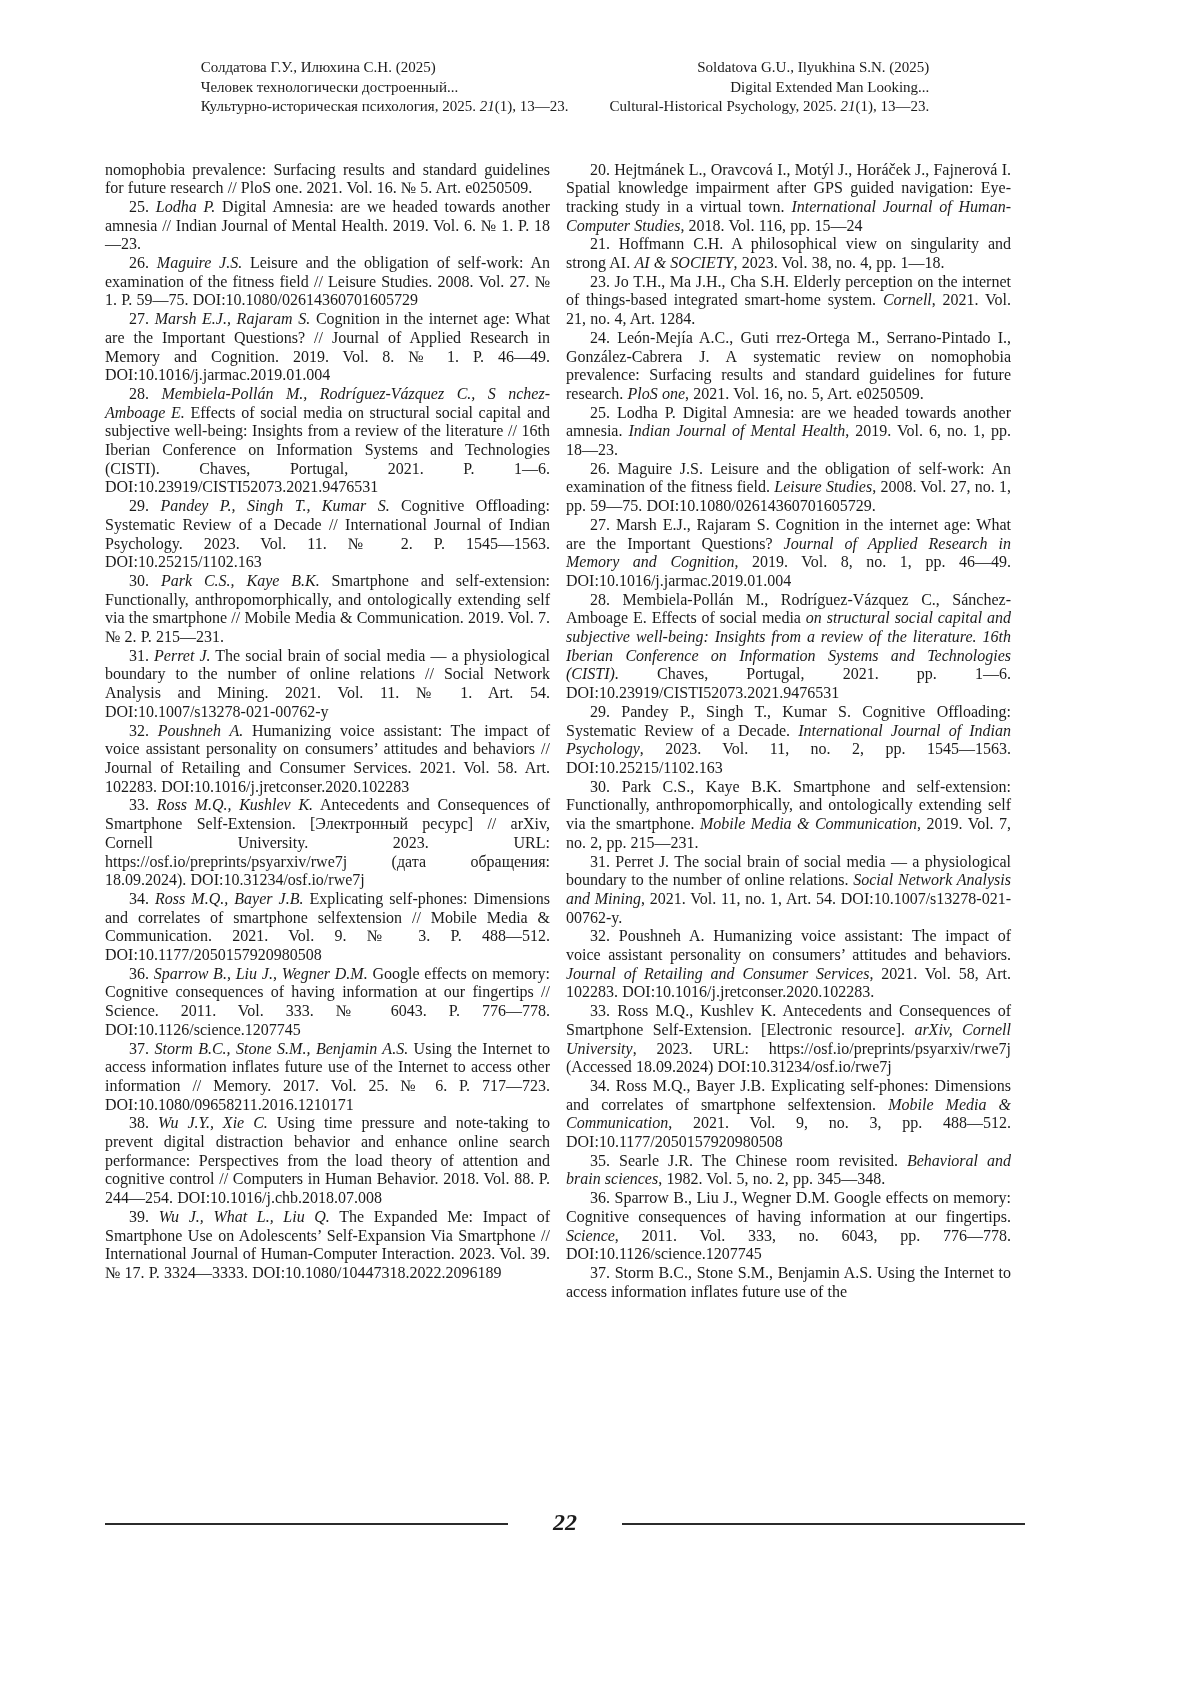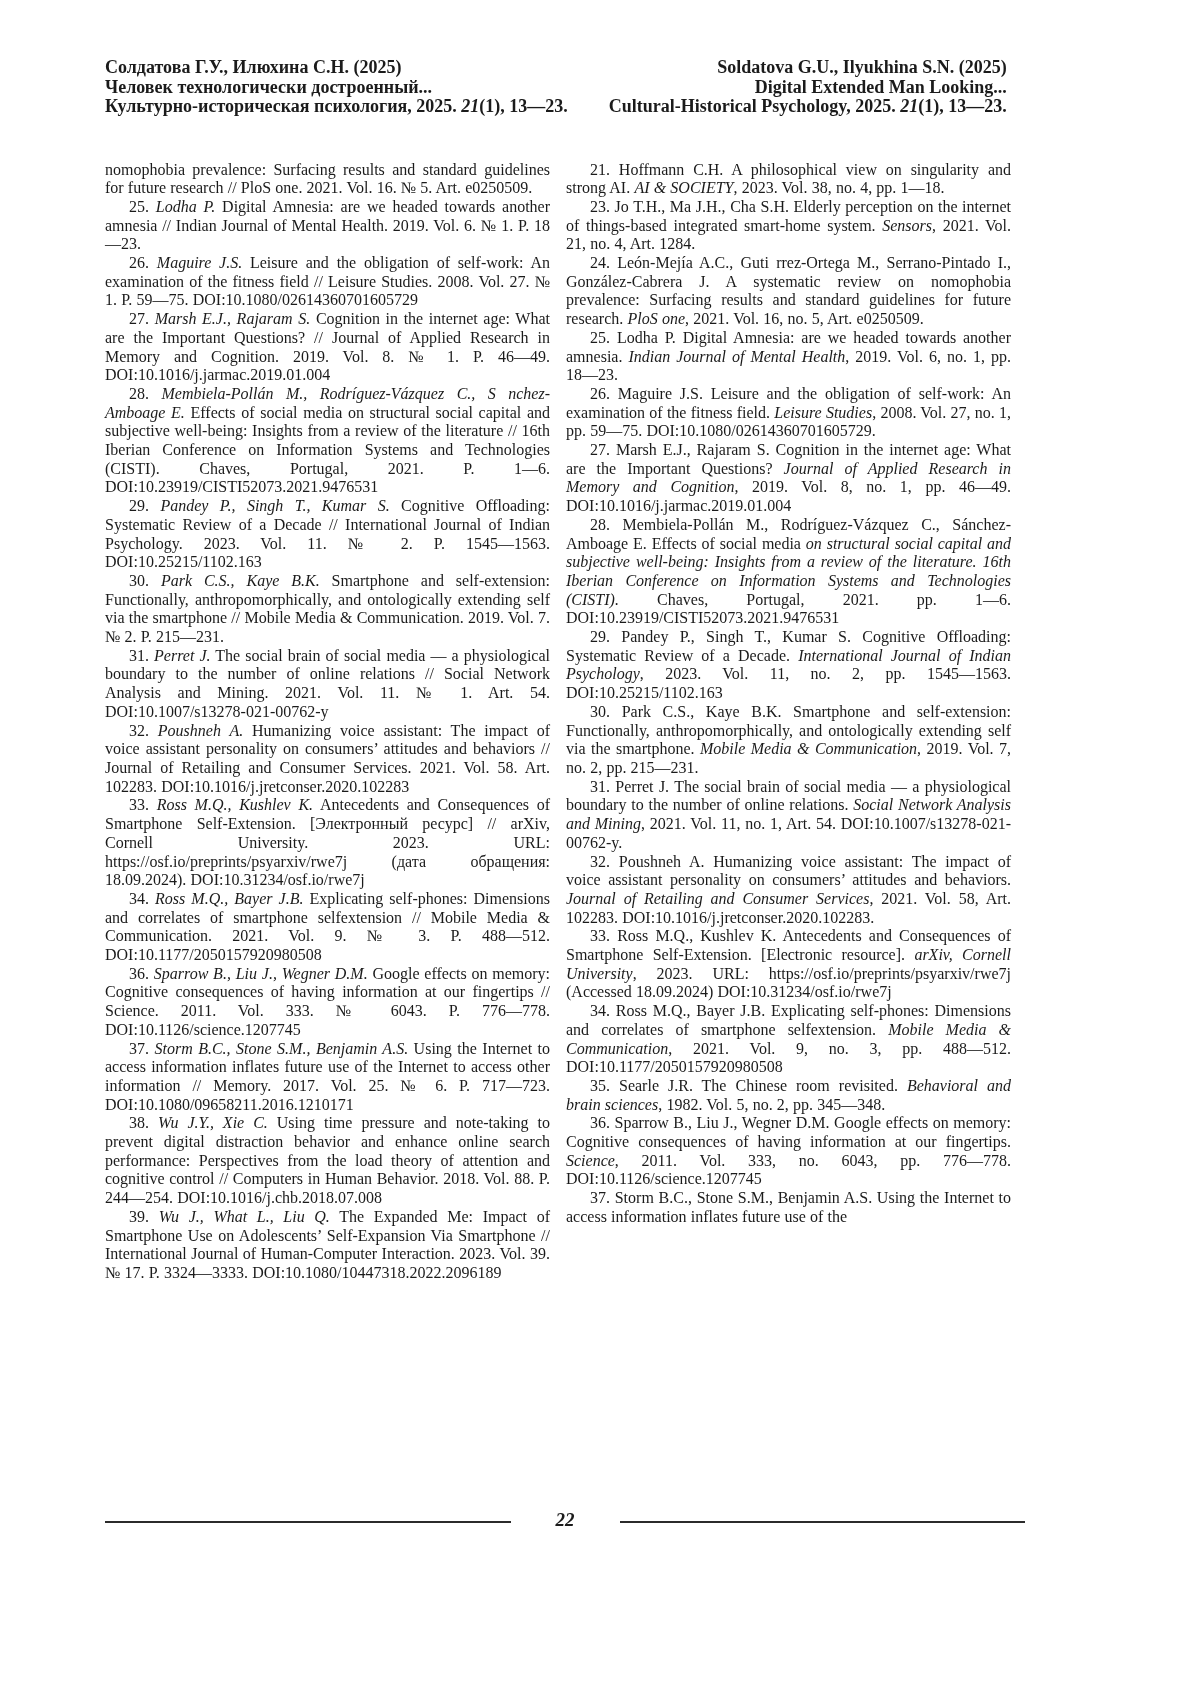--- a/index.html
+++ b/index.html
@@ -15,24 +15,23 @@
   .page {
     position: absolute;
     top: 0; left: 0;
     width: 1200px;
     height: 1697px;
     box-sizing: border-box;
     padding: 58px 175px 0 105px;
   }
   .page-header {
     display: flex;
-    justify-content: flex-start;
-    font-size: 18px;
+    justify-content: center;
+    font-size: 15px;
     line-height: 19.5px;
-    font-weight: bold;
   }
   .header-block { white-space: nowrap; }
   .header-right { text-align: right; margin-left: 41px; }
   .columns {
     display: flex;
     gap: 16px;
     margin-top: 44px;
   }
   .col {
     width: 445px;
@@ -54,21 +53,21 @@
     display: flex;
     align-items: center;
   }
   .footer-rule {
     flex: 1;
     height: 0;
     border-top: 2px solid #2b2b2b;
   }
   .page-number {
     margin: 0 45px;
-    font-size: 19px;
+    font-size: 24px;
     font-weight: bold;
     font-style: italic;
     line-height: 1;
     transform: translateY(-2px);
   }
 </style>
 </head>
 <body>
 
 <div class="page">
@@ -98,22 +97,23 @@
         <p class="ref">31. <i>Perret J.</i> The social brain of social media — a physiological boundary to the number of online relations // Social Network Analysis and Mining. 2021. Vol. 11. № 1. Art. 54. DOI:10.1007/s13278-021-00762-y</p>
         <p class="ref">32. <i>Poushneh A.</i> Humanizing voice assistant: The impact of voice assistant personality on consumers’ attitudes and behaviors // Journal of Retailing and Consumer Services. 2021. Vol. 58. Art. 102283. DOI:10.1016/j.jretconser.2020.102283</p>
         <p class="ref">33. <i>Ross M.Q., Kushlev K.</i> Antecedents and Consequences of Smartphone Self-Extension. [Электронный ресурс] // arXiv, Cornell University. 2023. URL: https://osf.io/preprints/psyarxiv/rwe7j (дата обращения: 18.09.2024). DOI:10.31234/osf.io/rwe7j</p>
         <p class="ref">34. <i>Ross M.Q., Bayer J.B.</i> Explicating self-phones: Dimensions and correlates of smartphone selfextension // Mobile Media &amp; Communication. 2021. Vol. 9. № 3. P. 488—512. DOI:10.1177/2050157920980508</p>
         <p class="ref">36. <i>Sparrow B., Liu J., Wegner D.M.</i> Google effects on memory: Cognitive consequences of having information at our fingertips // Science. 2011. Vol. 333. № 6043. P. 776—778. DOI:10.1126/science.1207745</p>
         <p class="ref">37. <i>Storm B.C., Stone S.M., Benjamin A.S.</i> Using the Internet to access information inflates future use of the Internet to access other information // Memory. 2017. Vol. 25. № 6. P. 717—723. DOI:10.1080/09658211.2016.1210171</p>
         <p class="ref">38. <i>Wu J.Y., Xie C.</i> Using time pressure and note-taking to prevent digital distraction behavior and enhance online search performance: Perspectives from the load theory of attention and cognitive control // Computers in Human Behavior. 2018. Vol. 88. P. 244—254. DOI:10.1016/j.chb.2018.07.008</p>
         <p class="ref">39. <i>Wu J., What L., Liu Q.</i> The Expanded Me: Impact of Smartphone Use on Adolescents’ Self-Expansion Via Smartphone // International Journal of Human-Computer Interaction. 2023. Vol. 39. № 17. P. 3324—3333. DOI:10.1080/10447318.2022.2096189</p>
       </div>
     <div class="col">
+        <p class="ref">20. Hejtmánek L., Oravcová I., Motýl J., Horáček J., Fajnerová I. Spatial knowledge impairment after GPS guided navigation: Eye-tracking study in a virtual town. <i>International Journal of Human-Computer Studies</i>, 2018. Vol. 116, pp. 15—24</p>
         <p class="ref">21. Hoffmann C.H. A philosophical view on singularity and strong AI. <i>AI &amp; SOCIETY</i>, 2023. Vol. 38, no. 4, pp. 1—18.</p>
-        <p class="ref">23. Jo T.H., Ma J.H., Cha S.H. Elderly perception on the internet of things-based integrated smart-home system. <i>Sensors</i>, 2021. Vol. 21, no. 4, Art. 1284.</p>
+        <p class="ref">23. Jo T.H., Ma J.H., Cha S.H. Elderly perception on the internet of things-based integrated smart-home system. <i>Cornell</i>, 2021. Vol. 21, no. 4, Art. 1284.</p>
         <p class="ref">24. León-Mejía A.C., Guti rrez-Ortega M., Serrano-Pintado I., González-Cabrera J. A systematic review on nomophobia prevalence: Surfacing results and standard guidelines for future research. <i>PloS one</i>, 2021. Vol. 16, no. 5, Art. e0250509.</p>
         <p class="ref">25. Lodha P. Digital Amnesia: are we headed towards another amnesia. <i>Indian Journal of Mental Health</i>, 2019. Vol. 6, no. 1, pp. 18—23.</p>
         <p class="ref">26. Maguire J.S. Leisure and the obligation of self-work: An examination of the fitness field. <i>Leisure Studies</i>, 2008. Vol. 27, no. 1, pp. 59—75. DOI:10.1080/02614360701605729.</p>
         <p class="ref">27. Marsh E.J., Rajaram S. Cognition in the internet age: What are the Important Questions? <i>Journal of Applied Research in Memory and Cognition</i>, 2019. Vol. 8, no. 1, pp. 46—49. DOI:10.1016/j.jarmac.2019.01.004</p>
         <p class="ref">28. Membiela-Pollán M., Rodríguez-Vázquez C., Sánchez-Amboage E. Effects of social media <i>on structural social capital and subjective well-being: Insights from a review of the literature. 16th Iberian Conference on Information Systems and Technologies (CISTI).</i> Chaves, Portugal, 2021. pp. 1—6. DOI:10.23919/CISTI52073.2021.9476531</p>
         <p class="ref">29. Pandey P., Singh T., Kumar S. Cognitive Offloading: Systematic Review of a Decade. <i>International Journal of Indian Psychology</i>, 2023. Vol. 11, no. 2, pp. 1545—1563. DOI:10.25215/1102.163</p>
         <p class="ref">30. Park C.S., Kaye B.K. Smartphone and self-extension: Functionally, anthropomorphically, and ontologically extending self via the smartphone. <i>Mobile Media &amp; Communication</i>, 2019. Vol. 7, no. 2, pp. 215—231.</p>
         <p class="ref">31. Perret J. The social brain of social media — a physiological boundary to the number of online relations. <i>Social Network Analysis and Mining</i>, 2021. Vol. 11, no. 1, Art. 54. DOI:10.1007/s13278-021-00762-y.</p>
         <p class="ref">32. Poushneh A. Humanizing voice assistant: The impact of voice assistant personality on consumers’ attitudes and behaviors. <i>Journal of Retailing and Consumer Services</i>, 2021. Vol. 58, Art. 102283. DOI:10.1016/j.jretconser.2020.102283.</p>
         <p class="ref">33. Ross M.Q., Kushlev K. Antecedents and Consequences of Smartphone Self-Extension. [Electronic resource]. <i>arXiv, Cornell University</i>, 2023. URL: https://osf.io/preprints/psyarxiv/rwe7j (Accessed 18.09.2024) DOI:10.31234/osf.io/rwe7j</p>

